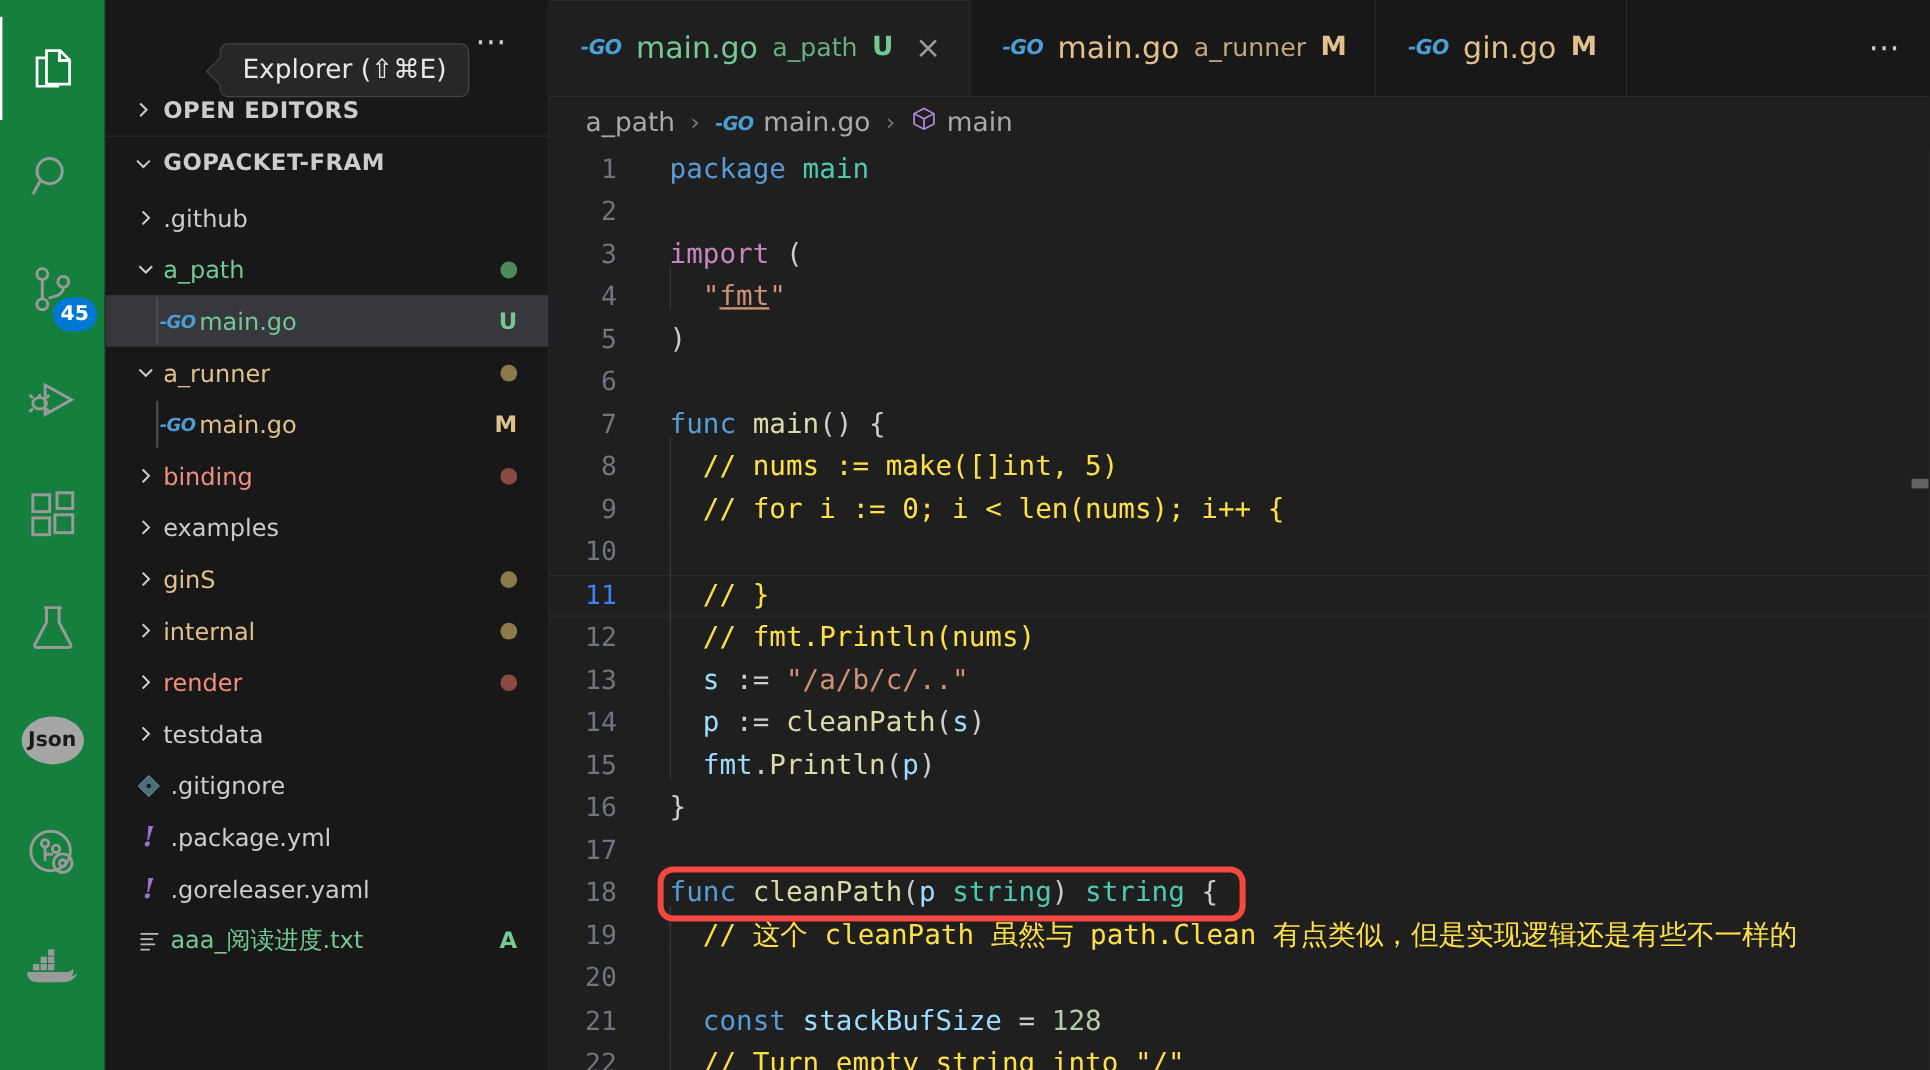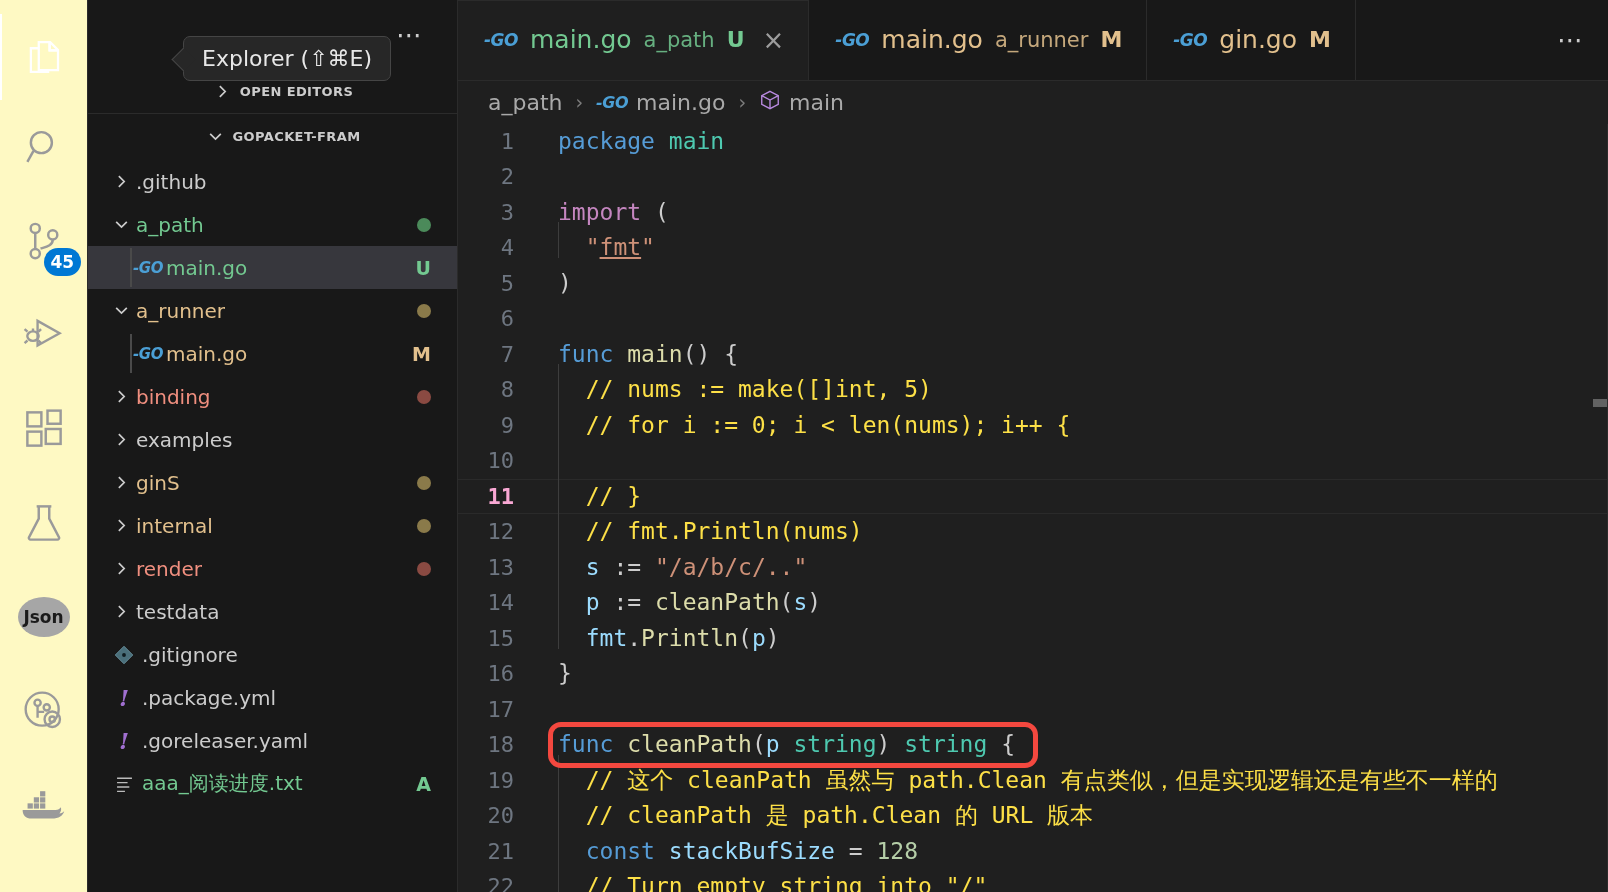--- a/index.html
+++ b/index.html
@@ -7,21 +7,21 @@
     width: 1608px; height: 892px;
     background: #1f1f1f;
     font-family: "DejaVu Sans", "Liberation Sans", sans-serif;
     overflow: hidden;
   }
   .app { display: flex; width: 1608px; height: 892px; position: relative; }
 
   
   .activity-bar {
     width: 88px; height: 892px;
-    background: #fef9c3;
+    background: #15803d;
     border-right: 1px solid #2b2b2b;
     display: flex; flex-direction: column; align-items: center;
     padding-top: 14px;
     flex: 0 0 88px;
     position: relative;
   }
   .act-item {
     width: 88px; height: 94px;
     display: flex; align-items: center; justify-content: center;
     position: relative;
@@ -65,24 +65,23 @@
     display: flex; align-items: center; justify-content: flex-end;
     padding-right: 32px;
   }
   .sb-dots { color: #cccccc; font-size: 26px; letter-spacing: 3px; line-height: 10px; cursor: pointer; }
 
   .section-head {
     height: 44px;
     display: flex; align-items: center;
     padding-left: 14px;
     color: #cccccc;
-    font-size: 13px; font-weight: 700;
+    font-size: 19px; font-weight: 700;
     letter-spacing: 0.4px;
     cursor: pointer;
-    justify-content: center;
   }
   .section-head .tw { width: 34px; display:flex; align-items:center; justify-content:center; }
   .open-editors-sec { border-bottom: 1px solid #2b2b2b; }
 
   .tree { padding-top: 2px; }
   .row {
     height: 43px;
     display: flex; align-items: center;
     padding-right: 26px;
     font-size: 20px;
@@ -178,21 +177,21 @@
     overflow: hidden;
   }
   .cline { display: flex; height: 35.5px; align-items: center; white-space: pre; position: relative;}
   .cline.cur { background: #1f1f1f; box-shadow: inset 0 1px 0 #2a2a2a, inset 0 -1px 0 #2a2a2a; }
   .lnum {
     width: 82px; flex: 0 0 82px; text-align: right;
     color: #6e7681; padding-right: 26px;
     font-size: 22px;
     user-select:none;
   }
-  .cline.cur .lnum { color: #f9a8d4; font-weight: 700; }
+  .cline.cur .lnum { color: #3b82f6; font-weight: 400; }
   .ctext { padding-left: 18px; position: relative; }
   .ind { display:inline-block; position:relative; }
   .ind::before {
     content:""; position:absolute; left:0; top:-8px; height:36px; width:1px; background:#3d3d3d;
   }
 
   
   .t-kw   { color: #569cd6; }
   .t-kw2  { color: #c586c0; }
   .t-fn   { color: #dcdcaa; }
@@ -531,21 +530,21 @@
           <div class="cline"><span class="lnum">10</span><span class="ctext"><span class="ind">  </span></span></div>
           <div class="cline cur"><span class="lnum">11</span><span class="ctext"><span class="ind">  </span><span class="t-com">// }</span></span></div>
           <div class="cline"><span class="lnum">12</span><span class="ctext"><span class="ind">  </span><span class="t-com">// fmt.Println(nums)</span></span></div>
           <div class="cline"><span class="lnum">13</span><span class="ctext"><span class="ind">  </span><span class="t-var">s</span><span class="t-pl"> := </span><span class="t-str">"/a/b/c/.."</span></span></div>
           <div class="cline"><span class="lnum">14</span><span class="ctext"><span class="ind">  </span><span class="t-var">p</span><span class="t-pl"> := </span><span class="t-fn">cleanPath</span><span class="t-pl">(</span><span class="t-var">s</span><span class="t-pl">)</span></span></div>
           <div class="cline"><span class="lnum">15</span><span class="ctext"><span class="ind">  </span><span class="t-var">fmt</span><span class="t-pl">.</span><span class="t-fn">Println</span><span class="t-pl">(</span><span class="t-var">p</span><span class="t-pl">)</span></span></div>
           <div class="cline"><span class="lnum">16</span><span class="ctext"><span class="t-pl">}</span></span></div>
           <div class="cline"><span class="lnum">17</span><span class="ctext"></span></div>
           <div class="cline"><span class="lnum">18</span><span class="ctext"><span class="t-kw">func </span><span class="t-fn">cleanPath</span><span class="t-pl">(</span><span class="t-var">p </span><span class="t-typ">string</span><span class="t-pl">) </span><span class="t-typ">string</span><span class="t-pl"> {</span></span></div>
           <div class="cline"><span class="lnum">19</span><span class="ctext"><span class="ind">  </span><span class="t-com">// 这个 cleanPath 虽然与 path.Clean 有点类似，但是实现逻辑还是有些不一样的</span></span></div>
-          <div class="cline"><span class="lnum">20</span><span class="ctext"><span class="ind">  </span><span class="t-com">// cleanPath 是 path.Clean 的 URL 版本</span></span></div>
+          <div class="cline"><span class="lnum">20</span><span class="ctext"><span class="ind">  </span></span></div>
           <div class="cline"><span class="lnum">21</span><span class="ctext"><span class="ind">  </span><span class="t-kw">const </span><span class="t-var">stackBufSize</span><span class="t-pl"> = </span><span class="t-num">128</span></span></div>
           <div class="cline"><span class="lnum">22</span><span class="ctext"><span class="ind">  </span><span class="t-com">// Turn empty string into "/"</span></span></div>
         </div>
       <div class="hl-box" id="hl-box" style="left: 90px; top: 598.5px; width: 490px; height: 46px; border-color: rgb(244, 72, 63);"></div>
       <div class="right-border"></div>
       <div class="scroll-mark" style="top:275px;"></div>
     </div>
   </div>
 </div>
 

